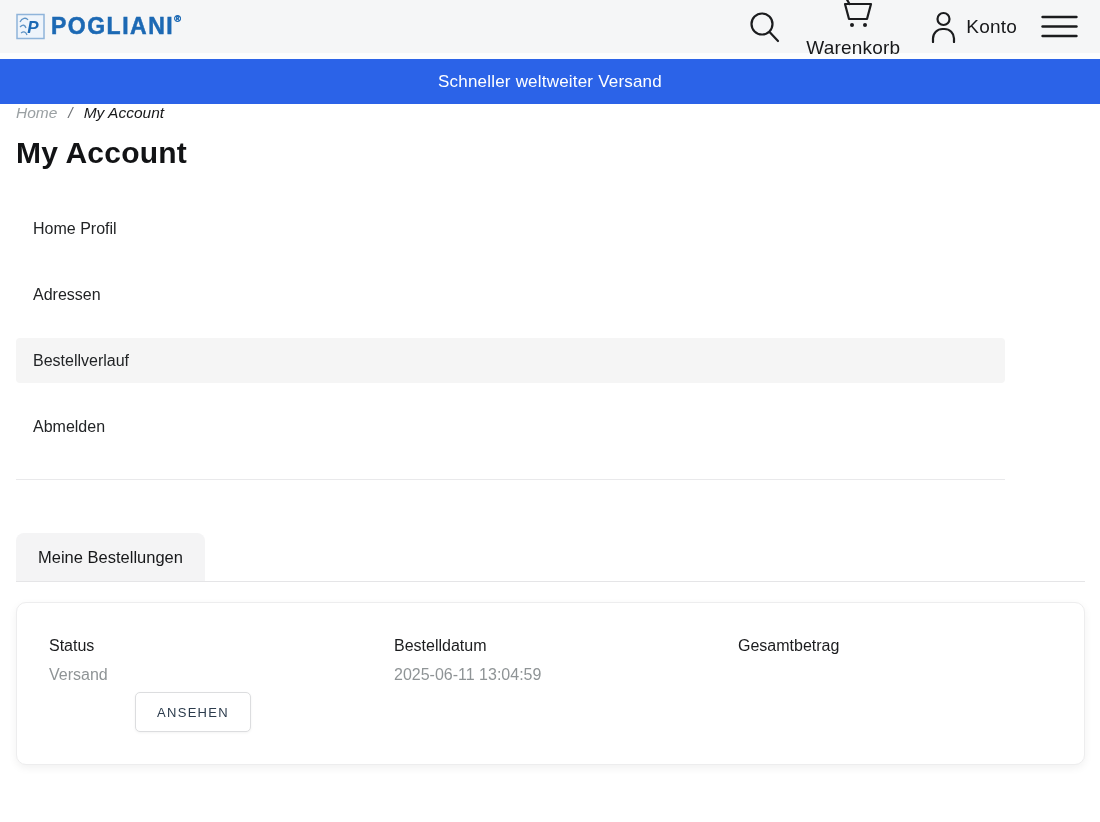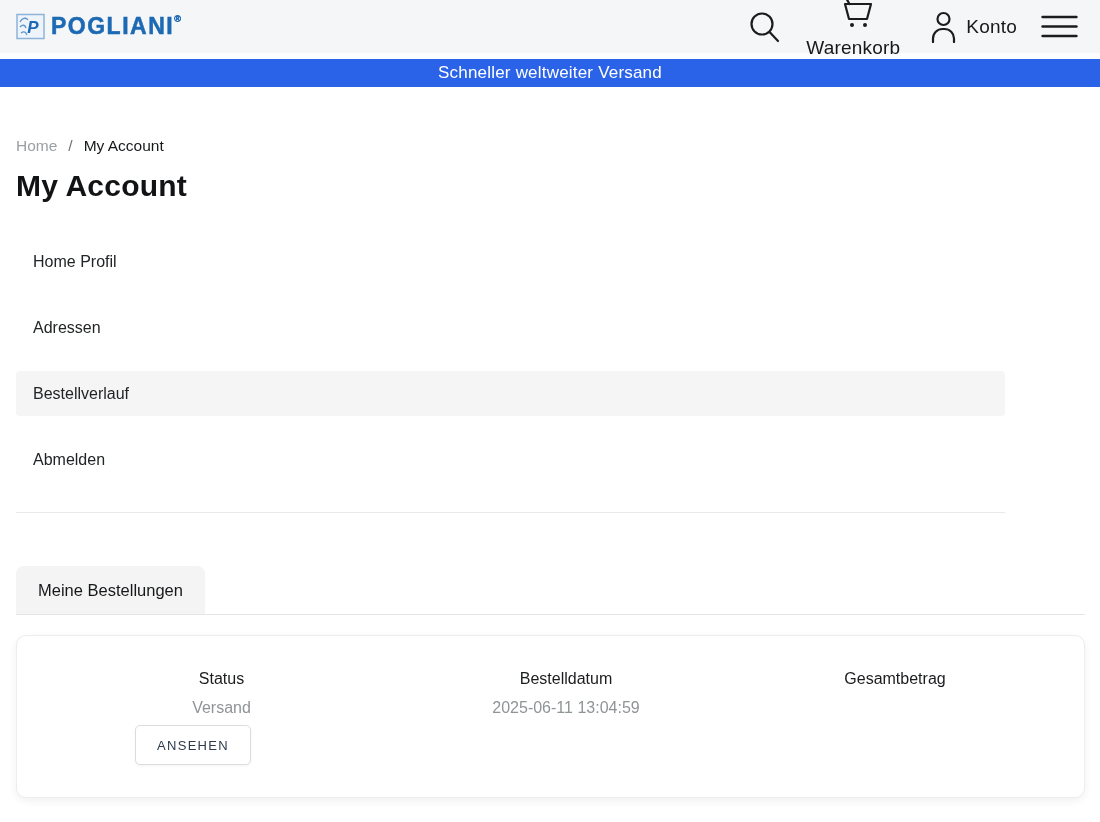--- a/index.html
+++ b/index.html
@@ -65,38 +65,38 @@
   .nav-label {
     font-size: 19px;
     color: #17181a;
     letter-spacing: 0.2px;
   }
   .hdr-icon { stroke: #1b1c1e; fill: none; stroke-width: 2.2; }
 
   
   .banner-gap { height: 6px; background: #fcfdfe; }
   .promo-banner {
-    height: 28px;
+    height: 45px;
     background: #2b63e8;
     color: #ffffff;
     display: flex;
     align-items: center;
     justify-content: center;
     font-size: 17px;
     letter-spacing: 0.2px;
   }
 
   
   .main { padding: 0 15px 0 16px; }
 
   .breadcrumb {
-    margin-top: 50px;
     font-size: 15.5px;
     display: flex;
     align-items: flex-start;
+    font-style: italic;
   }
   .crumb-home { color: #9aa0a3; cursor: pointer; text-decoration: none; }
   .crumb-sep { color: #6f7275; margin: 0 11px; }
   .crumb-current { color: #17181a; }
 
   .page-title {
     margin-top: 16px;
     font-size: 30px;
     line-height: 30px;
     font-weight: 800;
@@ -152,21 +152,20 @@
     width: 1069px;
     border: 1px solid #ededee;
     border-radius: 10px;
     background: #ffffff;
     box-shadow: 0 3px 8px rgba(0,0,0,0.06);
     padding: 34px 32px 32px 32px;
   }
   .order-grid {
     display: grid;
     grid-template-columns: 345px 344px auto;
-    text-align: center;
   }
   .cell-label {
     font-size: 16px;
     color: #1b1c1e;
     margin-bottom: 11px;
   }
   .cell-value { font-size: 16px; color: #8f9496; }
   .cell-value.strong { color: #35393c; }
   .order-actions { margin-top: 8px; margin-left: 86px; }
   .view-btn {

